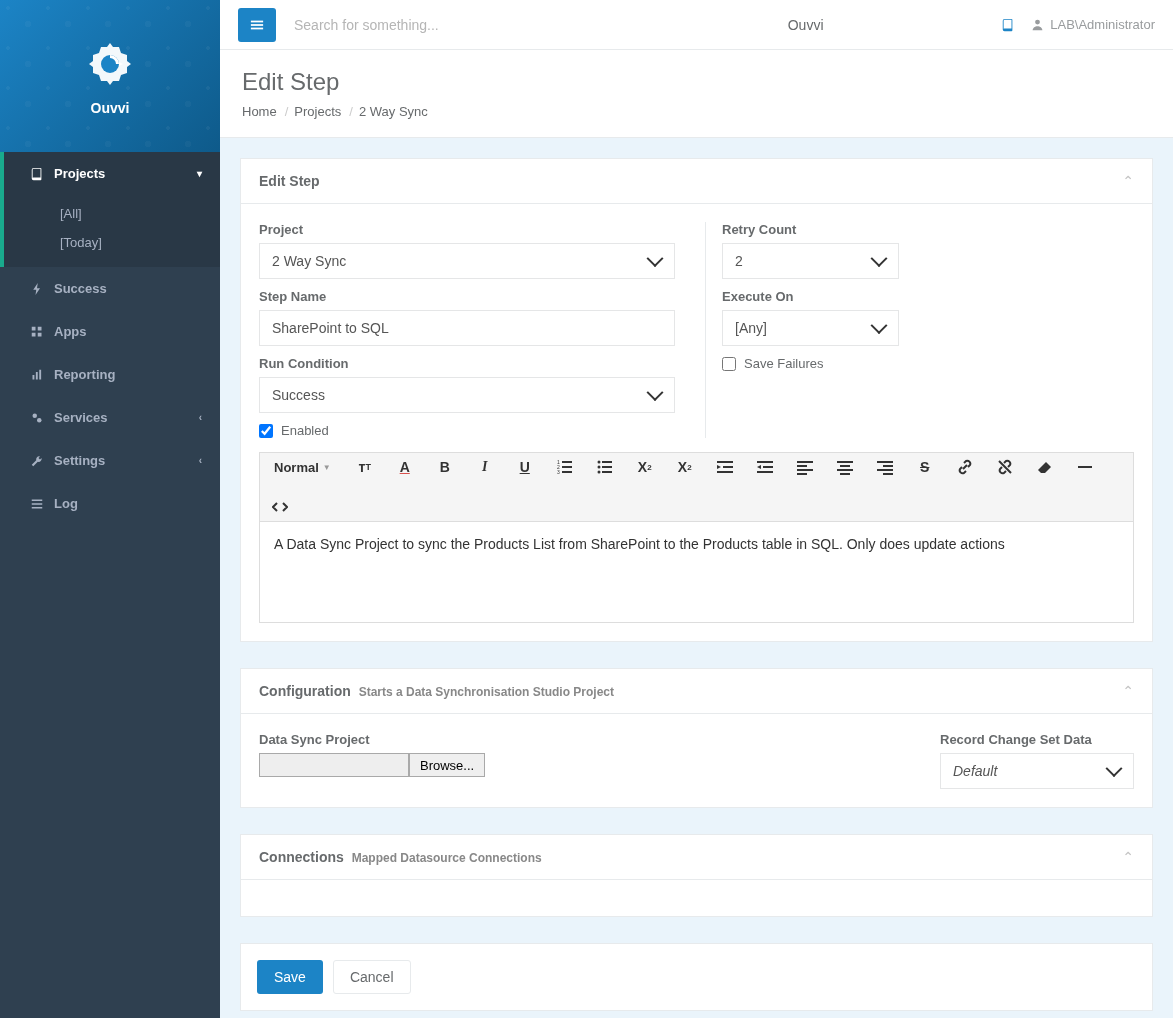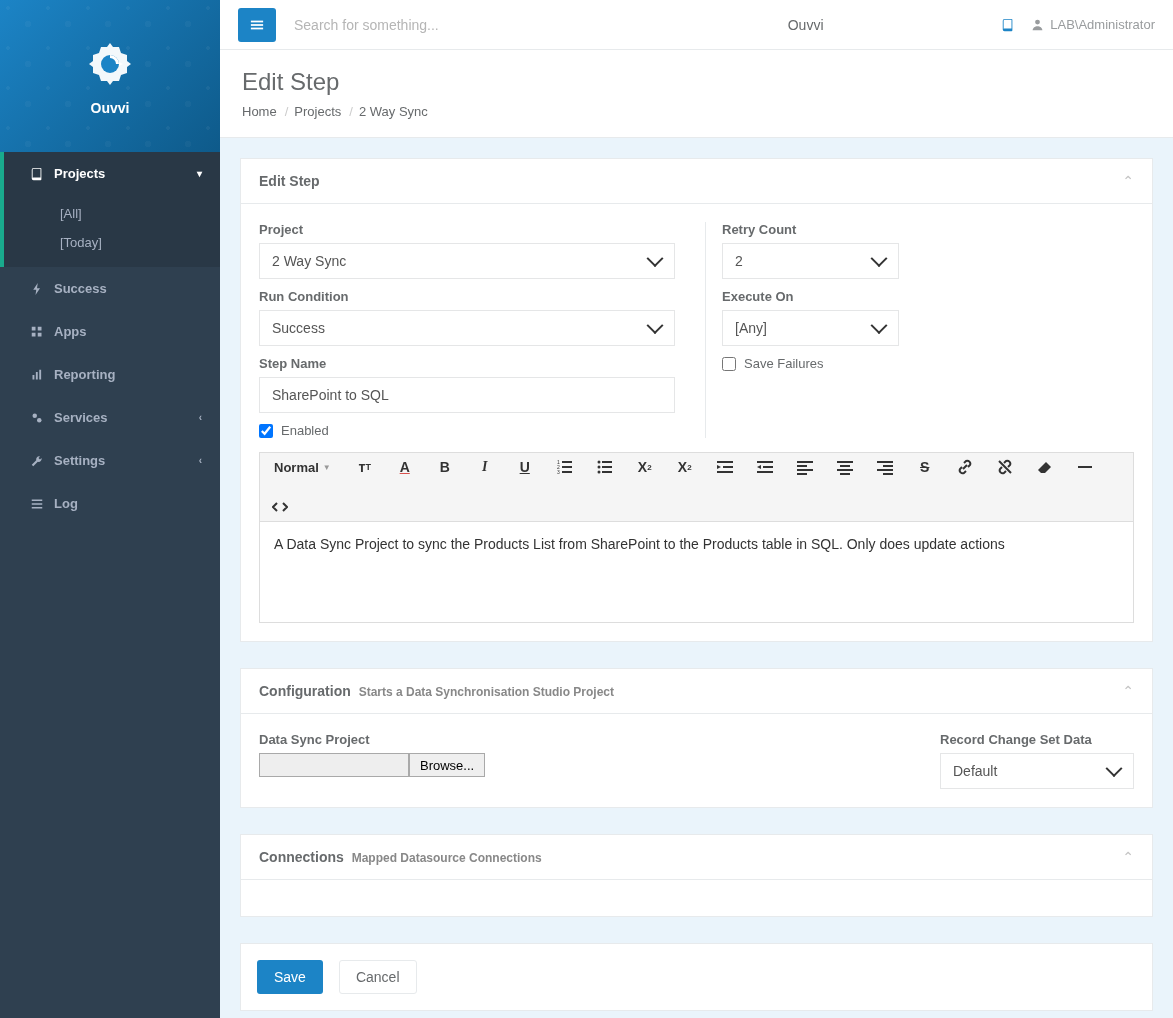--- a/index.html
+++ b/index.html
@@ -70,24 +70,24 @@
 .ed-select .tri { font-size:8px; color:#999; }
 .ed-btn { width:20px; height:20px; display:inline-flex; align-items:center; justify-content:center; color:#333; cursor:pointer; }
 .ed-btn svg { width:16px; height:16px; }
 .editor-body { min-height:100px; padding:14px; font-size:14px; color:#333; background:#fff; }
 
 
 .config-row { display:flex; justify-content:space-between; gap:30px; }
 .file-input-wrap { display:flex; }
 .file-text { width:150px; height:24px; border:1px solid #a9a9a9; background:#eee; }
 .file-btn { height:24px; padding:0 10px; border:1px solid #a9a9a9; background:#efefef; font-size:13px; cursor:pointer; }
-.config-right .select-wrap .form-control { width:194px; }
-
-
-.btn-row { padding:16px; background:#fff; border:1px solid #e7eaec; display:flex; gap:16px; }
+.config-right .select-wrap .form-control { width:194px;font-style:italic; }
+
+
+.btn-row { padding:16px; background:#fff; border:1px solid #e7eaec; display:flex; gap:10px; }
 .btn { padding: 8px 16px; font-size:14px; border-radius:3px; cursor:pointer; border:1px solid transparent; }
 .btn-primary { background:#1c84c6; color:#fff; }
 .btn-default { background:#fff; color:#676a6c; border-color:#e7eaec; }
 
 .ic { display:inline-flex; }
 </style>
 </head>
 <body>
 
 <aside class="sidebar">
@@ -244,26 +244,26 @@
         <span class="collapse-icon">⌃</span>
       </div>
       <div class="ibox-content">
         <div class="row">
           <div class="col-left">
             <div class="form-group">
               <label class="form-label">Project</label>
               <div class="select-wrap"><select class="form-control"><option>2 Way Sync</option></select></div>
             </div>
             <div class="form-group">
+              <label class="form-label">Step Name</label>
+              <input class="form-control" value="SharePoint to SQL" style="">
+            </div>
+            <div class="form-group">
               <label class="form-label">Run Condition</label>
               <div class="select-wrap"><select class="form-control"><option>Success</option></select></div>
-            </div>
-            <div class="form-group">
-              <label class="form-label">Step Name</label>
-              <input class="form-control" value="SharePoint to SQL" style="">
             </div>
             <div class="checkbox-row">
               <input type="checkbox" checked="" style="">
               <span>Enabled</span>
             </div>
           </div>
           <div class="col-right">
             <div class="form-group">
               <label class="form-label">Retry Count</label>
               <div class="select-wrap"><select class="form-control"><option>2</option></select></div>

